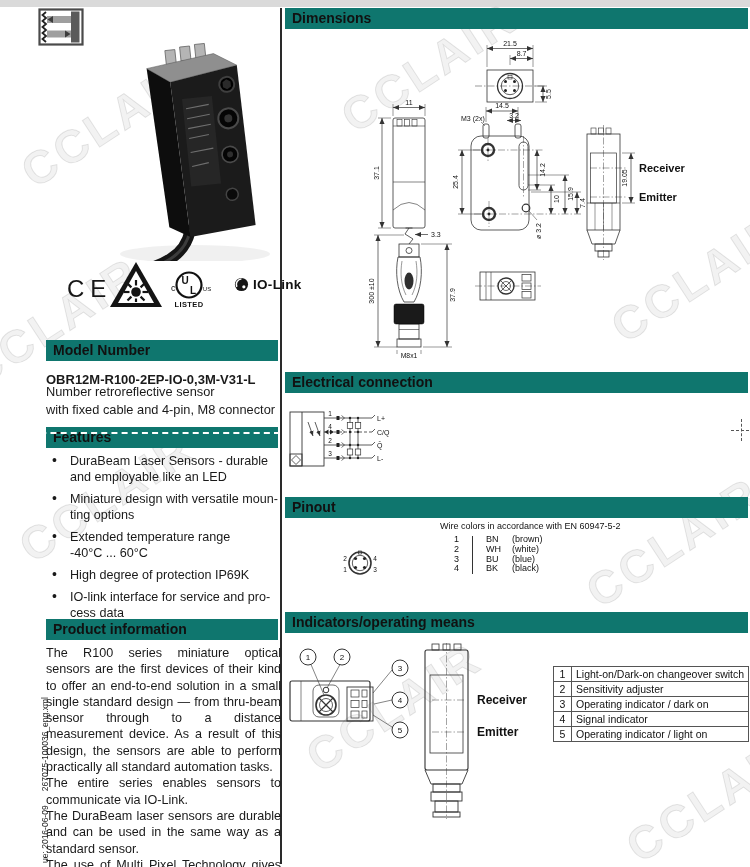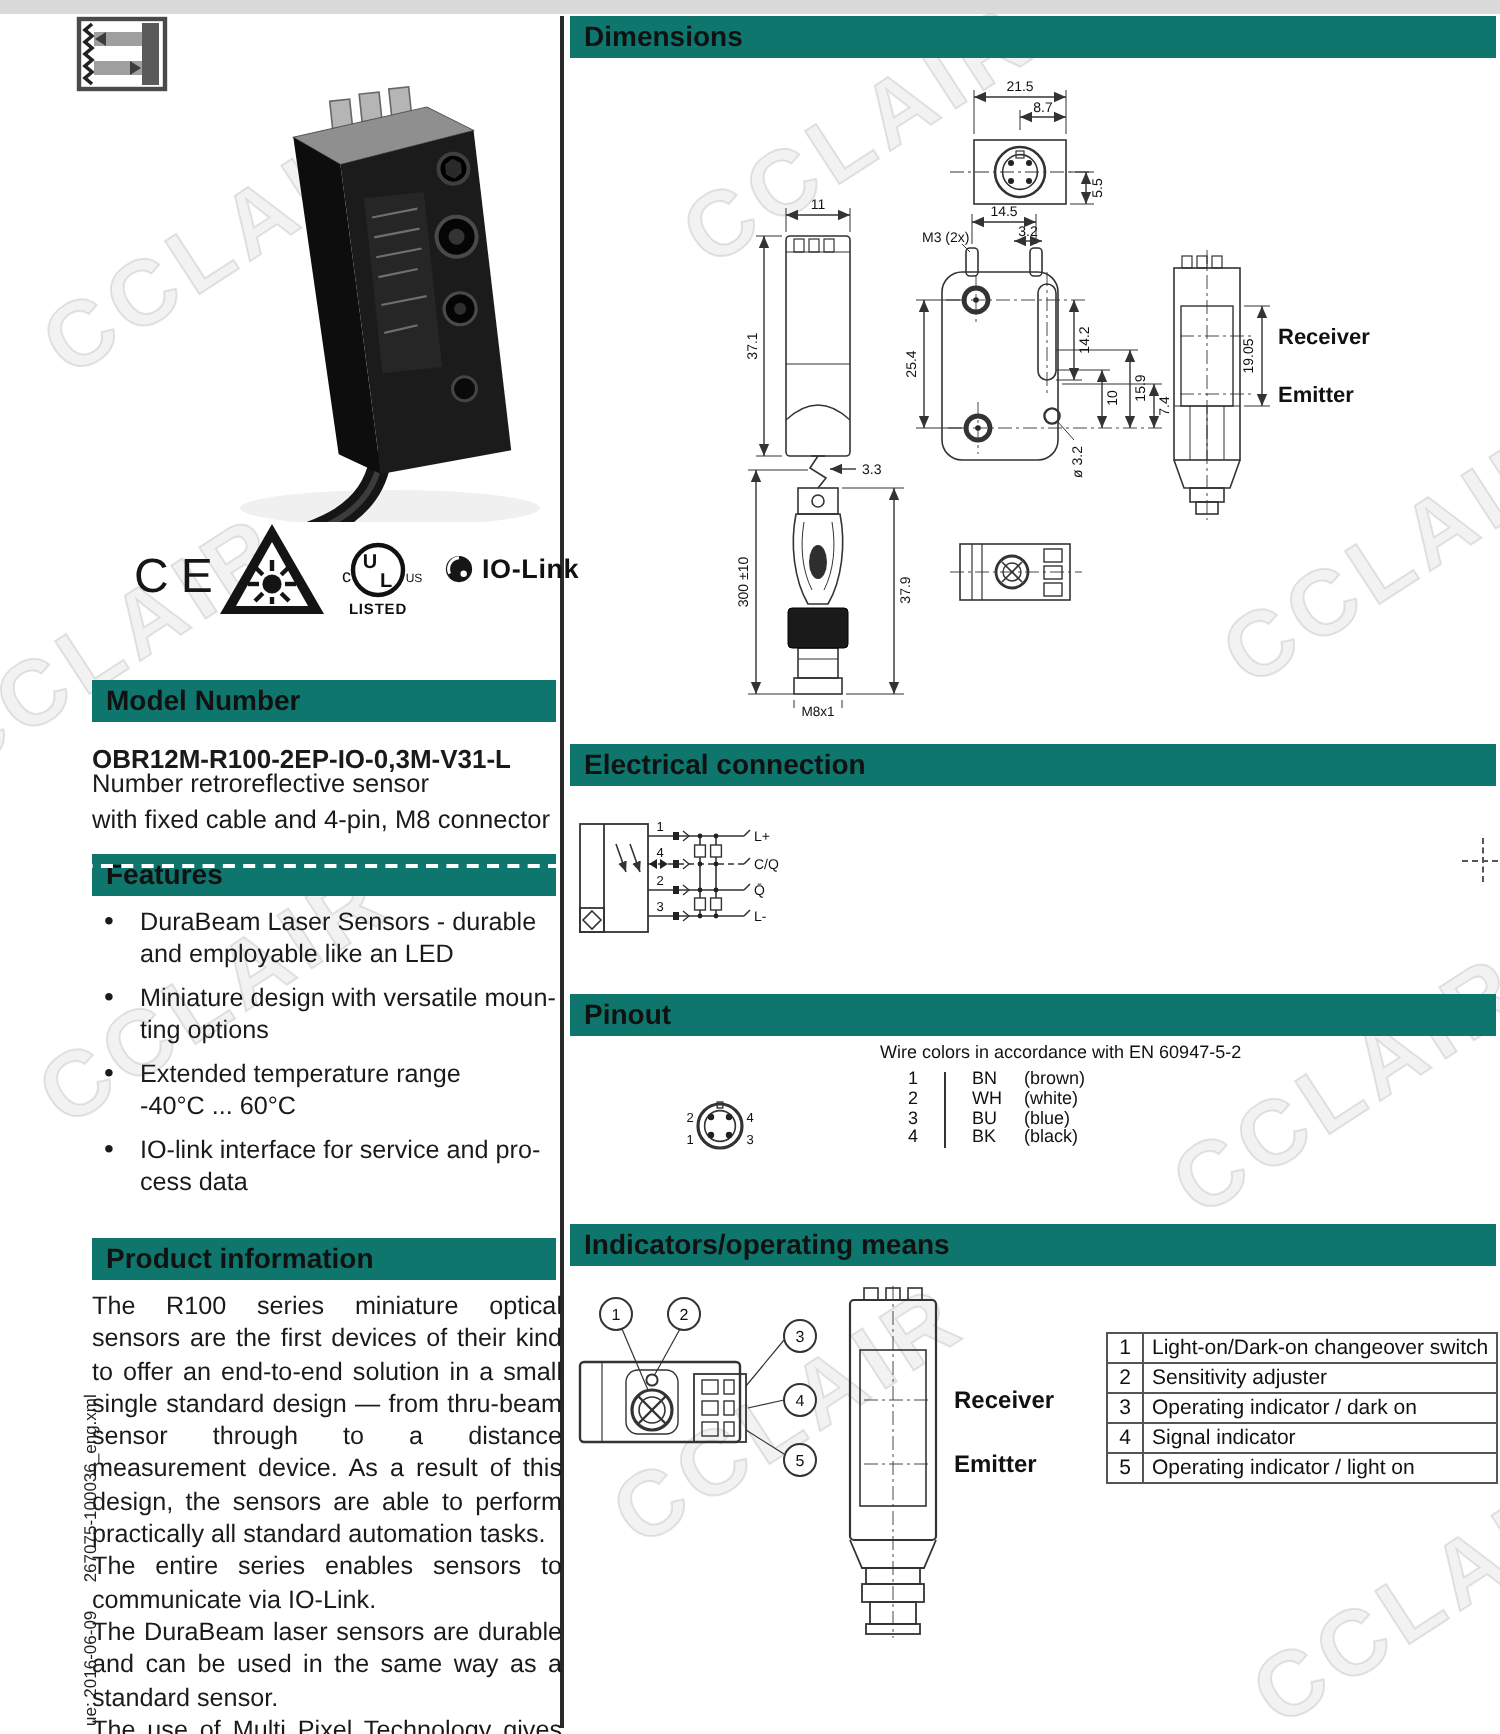--- a/index.html
+++ b/index.html
@@ -23,21 +23,21 @@
   .para{font-size:12.6px;line-height:16.3px;text-align:justify;}
   .vfoot{left:40px;top:863px;transform:rotate(-90deg);transform-origin:0 0;
          font-size:8.5px;white-space:pre;color:#222;}
   .wm{position:absolute;font-weight:bold;font-size:46px;letter-spacing:4px;
       color:rgba(0,0,0,0.05);-webkit-text-stroke:1px rgba(0,0,0,0.10);
       transform:rotate(-33deg);pointer-events:none;}
   .cutline{left:20px;top:432px;width:260px;border-top:2px dashed #fff;}
   .edgemark-h{left:731px;top:430px;width:18px;border-top:1.5px dashed #555;}
   .edgemark-v{left:741px;top:419px;height:22px;width:0;border-left:1.5px dashed #555;}
   .ce{left:67px;top:275px;font-size:24px;letter-spacing:6px;color:#161616;}
-  .iolink{left:222px;top:277px;display:flex;align-items:center;gap:4px;}
+  .iolink{left:234px;top:277px;display:flex;align-items:center;gap:4px;}
   .iolink .lbl{font-size:13.5px;font-weight:bold;color:#111;letter-spacing:0.3px;}
   .pinnote{left:440px;top:521px;width:230px;text-align:left;font-size:9px;color:#111;}
   .pinrows{left:452px;top:535px;width:140px;}
   .pinrow{position:relative;height:9.8px;font-size:9px;line-height:9.8px;color:#111;}
   .pinrow .n{position:absolute;left:2px;}
   .pinrow .c{position:absolute;left:34px;}
   .pinrow .col{position:absolute;left:60px;}
   .pindivider{left:472px;top:536px;height:38px;width:0;border-left:1px solid #333;}
   table.indtable{position:absolute;left:553px;top:666px;border-collapse:collapse;background:#fff;}
   table.indtable td{border:1px solid #555;font-size:10.5px;line-height:12px;
@@ -142,20 +142,21 @@
 
 <div class="hdr hdrL" style="top:427px">Features</div>
 <div class="abs cutline"></div>
 <div class="abs featlist">
   <div class="feat">DuraBeam Laser Sensors - durable
 and employable like an LED</div>
   <div class="feat">Miniature design with versatile moun-
 ting options</div>
   <div class="feat">Extended temperature range
 -40°C ... 60°C</div>
+  <div class="feat">High degree of protection IP69K</div>
   <div class="feat">IO-link interface for service and pro-
 cess data</div>
 </div>
 
 <div class="hdr hdrL" style="top:619px">Product information</div>
 <div class="abs paras">
   <div class="para">The R100 series miniature optical sensors are the first devices of their kind to offer an end-to-end solution in a small single standard design — from thru-beam sensor through to a distance measurement device. As a result of this design, the sensors are able to perform practically all standard automation tasks.</div>
   <div class="para">The entire series enables sensors to communicate via IO-Link.</div>
   <div class="para">The DuraBeam laser sensors are durable and can be used in the same way as a standard sensor.</div>
   <div class="para">The use of Multi Pixel Technology gives the standard sensors a high level of flexibility and enables them to adapt more effectively to their operating environment.</div>

